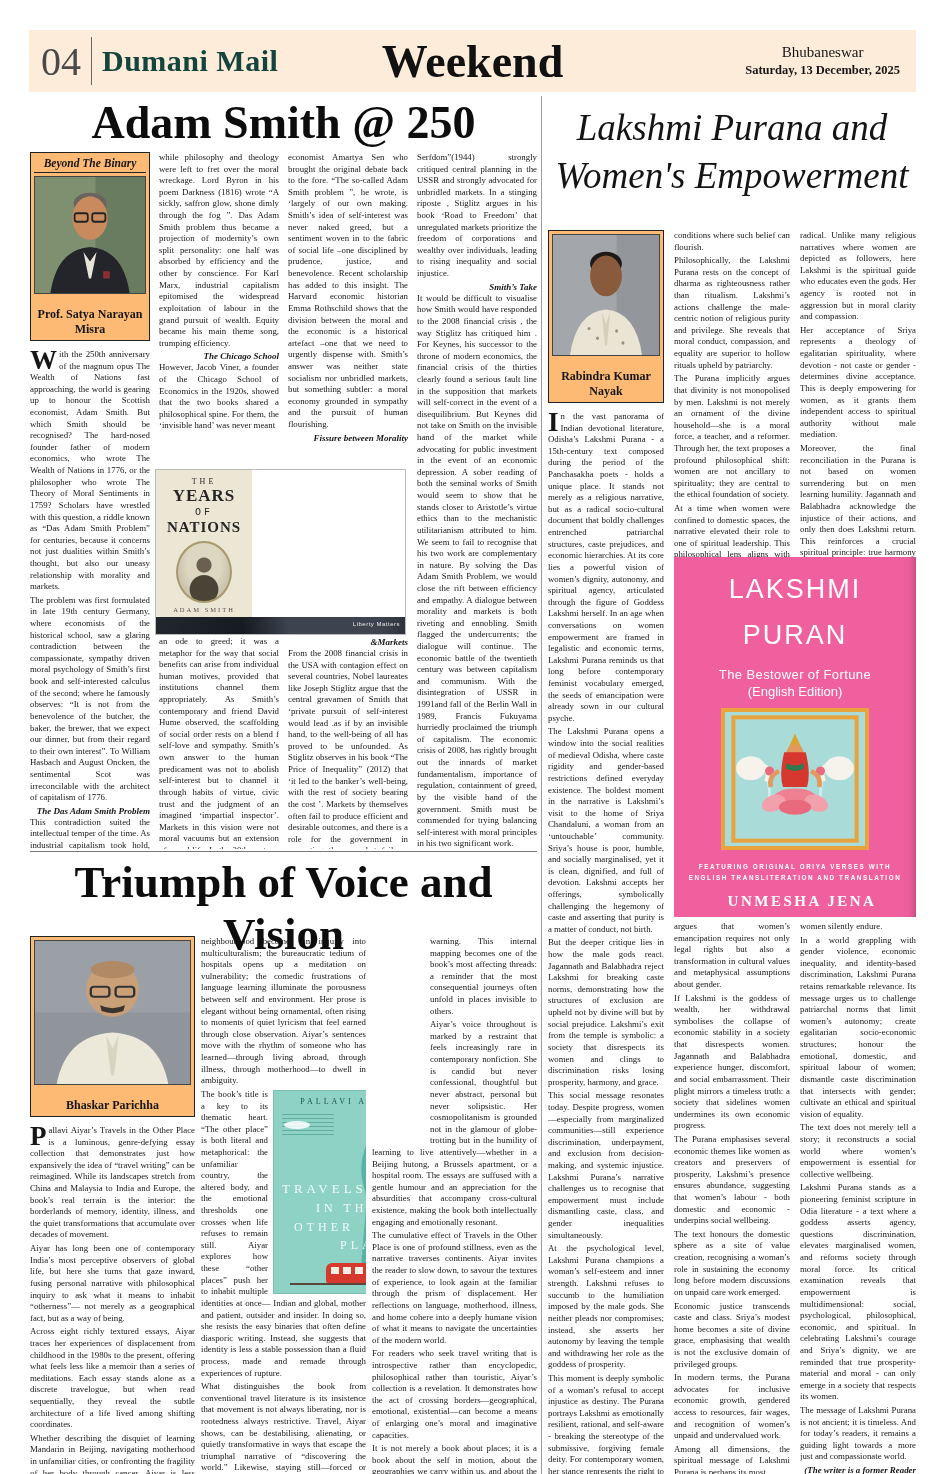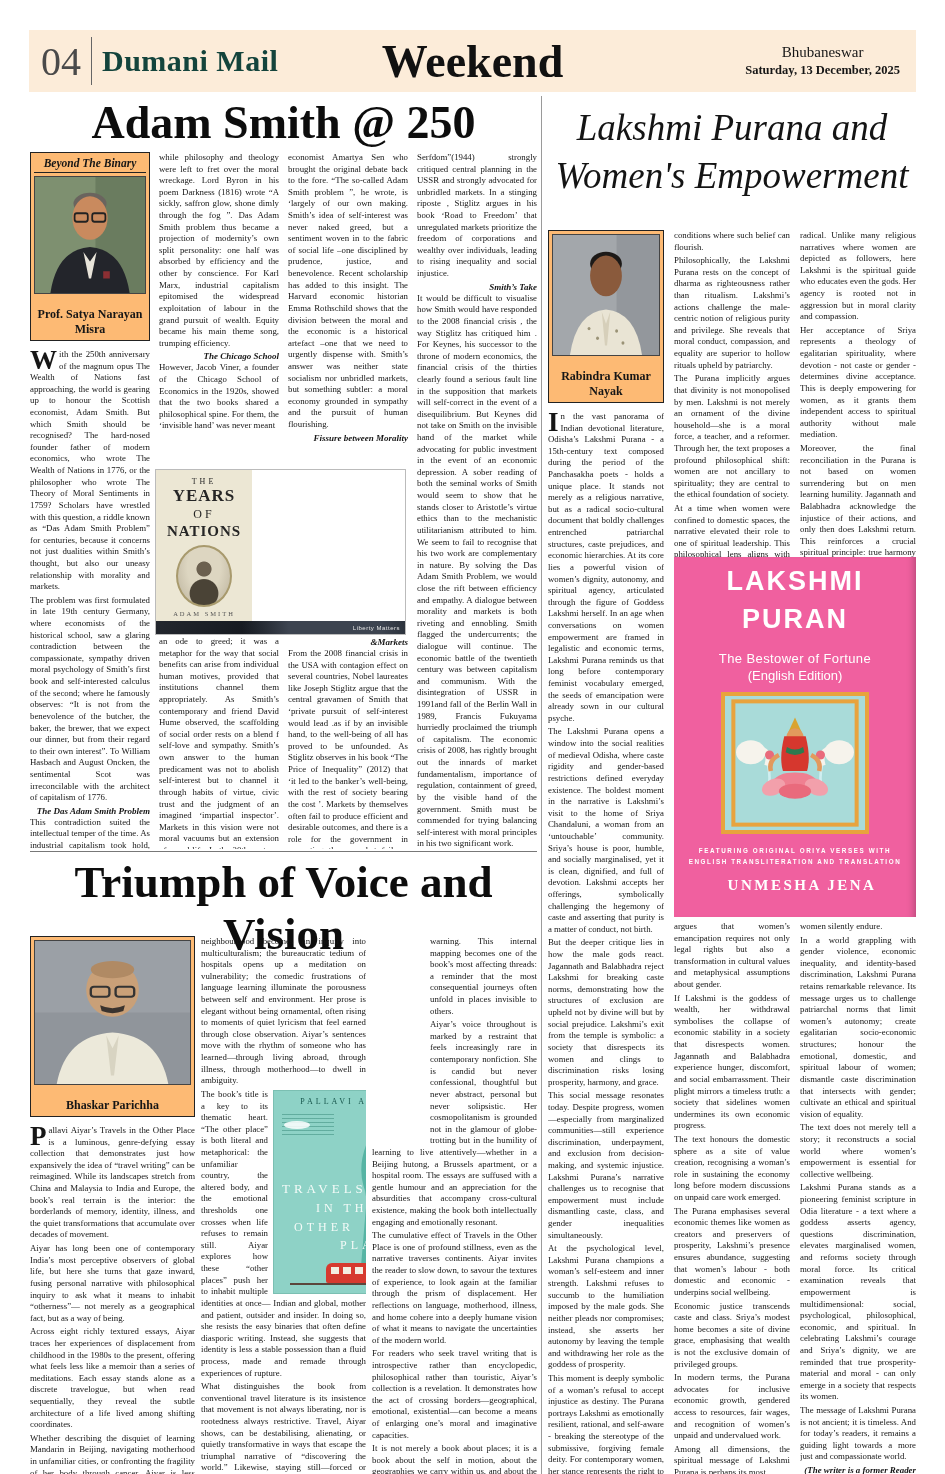--- a/index.html
+++ b/index.html
@@ -56,21 +56,21 @@
   .photo{width:100%;display:block;border:1px solid #444;box-sizing:border-box;}
   .ph-a{height:118px;} .ph-l{height:122px;} .ph-t{height:145px;}
   .photocap{text-align:center;font-weight:bold;font-size:12px;padding-top:13px;}
 
   
   .adam-img{position:absolute;left:126px;top:318px;width:249px;height:164px;display:flex;z-index:2;
             box-shadow:0 0 0 1px #bbb;flex-direction:column;}
   .wn{width:96px;background:#ece7d4;padding:7px 4px 4px;text-align:center;color:#262626;box-sizing:border-box;}
   .wn .the{font-size:8px;letter-spacing:3px;}
   .wn .wealth{font-size:17px;font-weight:bold;letter-spacing:1px;}
-  .wn .of{font-size:12px;letter-spacing:3px;margin:1px 0;}
+  .wn .of{font-size:10px;letter-spacing:3px;margin:1px 0;font-family:Liberation Mono, monospace;}
   .wn .nations{font-size:15px;font-weight:bold;letter-spacing:1px;}
   .oval{width:52px;height:58px;margin:5px auto 3px;border-radius:50%;border:2px solid #a89a6d;
         background:radial-gradient(circle at 50% 80%, #4a4336 0 26%, rgba(0,0,0,0) 28%),
                    radial-gradient(circle at 50% 38%, #6b604f 0 16%, rgba(0,0,0,0) 18%),
                    radial-gradient(ellipse at 50% 35%, #ddd6c1 0 45%, #b9b09a 100%);}
   .wn .auth{font-size:6.5px;letter-spacing:2px;color:#555;}
   .cap{flex:1;position:relative;overflow:hidden;color:#fff;
        background:radial-gradient(circle at 72% 30%, #3d4450 0 26%, rgba(0,0,0,0) 52%),
                   linear-gradient(120deg,#23272e,#0e1218 60%,#1b2129);}
   .cap .brand{position:absolute;top:4px;right:5px;font-size:6px;color:#e8e8e8;
@@ -78,21 +78,21 @@
   .capwrap{position:absolute;left:8px;bottom:14px;font-family:"Liberation Sans",sans-serif;
            font-style:italic;font-weight:bold;line-height:.92;}
   .y250{color:#f3d921;font-size:33px;}
   .yrs{color:#ffffff;font-size:29px;}
   .capi{color:#f3d921;font-size:25px;letter-spacing:-.5px;}
 
   
   .lak-cover{position:absolute;left:126px;top:327px;width:242px;height:360px;background:#f0609f;
              z-index:2;text-align:center;color:#fff;font-family:"Liberation Sans",sans-serif;
              box-shadow:inset -8px 0 10px -8px rgba(0,0,0,.35);}
-  .lkt{font-weight:bold;font-size:27px;letter-spacing:2px;line-height:.95;margin-top:12px;}
+  .lkt{font-weight:normal;font-size:27px;letter-spacing:2px;line-height:.95;margin-top:20px;}
   .lks{font-size:13px;margin-top:19px;letter-spacing:.4px;}
   .lke{font-size:13px;margin-top:2px;}
   .lkart{width:148px;height:142px;margin:9px auto 0;background:#a9dbd9;border:4px solid #e8a33d;
          box-sizing:border-box;}
   .lktag{font-size:6.3px;letter-spacing:1.6px;font-weight:bold;margin:12px 10px 0;line-height:1.7;}
   .lkauth{font-family:"Liberation Serif",serif;font-size:15px;letter-spacing:2.5px;margin-top:9px;font-weight:bold;padding-left:14px;}
 
   
   .trav-cover{float:right;width:150px;height:202px;margin:2px -58px 3px 6px;position:relative;z-index:3;
               background:#8ed2c6;overflow:hidden;box-shadow:0 0 0 1px #7bbfb2;
@@ -246,22 +246,22 @@
       <div class="h327" data-interactable="false">
           <p class="bt" data-interactable="false">conditions where such belief can flourish.</p>
           <p class="bt" data-interactable="false">Philosophically, the Lakshmi Purana rests on the concept of dharma as righteousness rather than ritualism. Lakshmi’s actions challenge the male-centric notion of religious purity and privilege. She reveals that moral conduct, compassion, and equality are superior to hollow rituals upheld by patriarchy.</p>
           <p class="bt" data-interactable="false">The Purana implicitly argues that divinity is not monopolised by men. Lakshmi is not merely an ornament of the divine household—she is a moral force, a teacher, and a reformer. Through her, the text proposes a profound philosophical shift: women are not ancillary to spirituality; they are central to the ethical foundation of society.</p>
           <p class="bt" data-interactable="false">At a time when women were confined to domestic spaces, the narrative elevated their role to one of spiritual leadership. This philosophical lens aligns with modern feminist thought, which</p>
         </div>
       <div class="spL" data-interactable="false"></div>
       <div data-interactable="false">
           <p class="bt" data-interactable="false">argues that women’s emancipation requires not only legal rights but also a transformation in cultural values and metaphysical assumptions about gender.</p>
           <p class="bt" data-interactable="false">If Lakshmi is the goddess of wealth, her withdrawal symbolises the collapse of economic stability in a society that disrespects women. Jagannath and Balabhadra experience hunger, discomfort, and social embarrassment. Their plight mirrors a timeless truth: a society that sidelines women undermines its own economic progress.</p>
+          <p class="bt" data-interactable="false">The Purana emphasises several economic themes like women as creators and preservers of prosperity, Lakshmi’s presence ensures abundance, suggesting that women’s labour - both domestic and economic - underpins social wellbeing.</p>
           <p class="bt" data-interactable="false">The text honours the domestic sphere as a site of value creation, recognising a woman’s role in sustaining the economy long before modern discussions on unpaid care work emerged.</p>
-          <p class="bt" data-interactable="false">The Purana emphasises several economic themes like women as creators and preservers of prosperity, Lakshmi’s presence ensures abundance, suggesting that women’s labour - both domestic and economic - underpins social wellbeing.</p>
           <p class="bt" data-interactable="false">Economic justice transcends caste and class. Sriya’s modest home becomes a site of divine grace, emphasising that wealth is not the exclusive domain of privileged groups.</p>
           <p class="bt" data-interactable="false">In modern terms, the Purana advocates for inclusive economic growth, gendered access to resources, fair wages, and recognition of women’s unpaid and undervalued work.</p>
           <p class="bt" data-interactable="false">Among all dimensions, the spiritual message of Lakshmi Purana is perhaps its most</p>
         </div>
     </div>
     <div class="col" data-interactable="false">
       <div class="h327" data-interactable="false">
           <p class="bt" data-interactable="false">radical. Unlike many religious narratives where women are depicted as followers, here Lakshmi is the spiritual guide who educates even the gods. Her agency is rooted not in aggression but in moral clarity and compassion.</p>
           <p class="bt" data-interactable="false">Her acceptance of Sriya represents a theology of egalitarian spirituality, where devotion - not caste or gender - determines divine acceptance. This is deeply empowering for women, as it grants them independent access to spiritual authority without male mediation.</p>
           <p class="bt" data-interactable="false">Moreover, the final reconciliation in the Purana is not based on women surrendering but on men learning humility. Jagannath and Balabhadra acknowledge the injustice of their actions, and only then does Lakshmi return. This reinforces a crucial spiritual principle: true harmony arises when patriarchal mindsets transform, not when</p>

